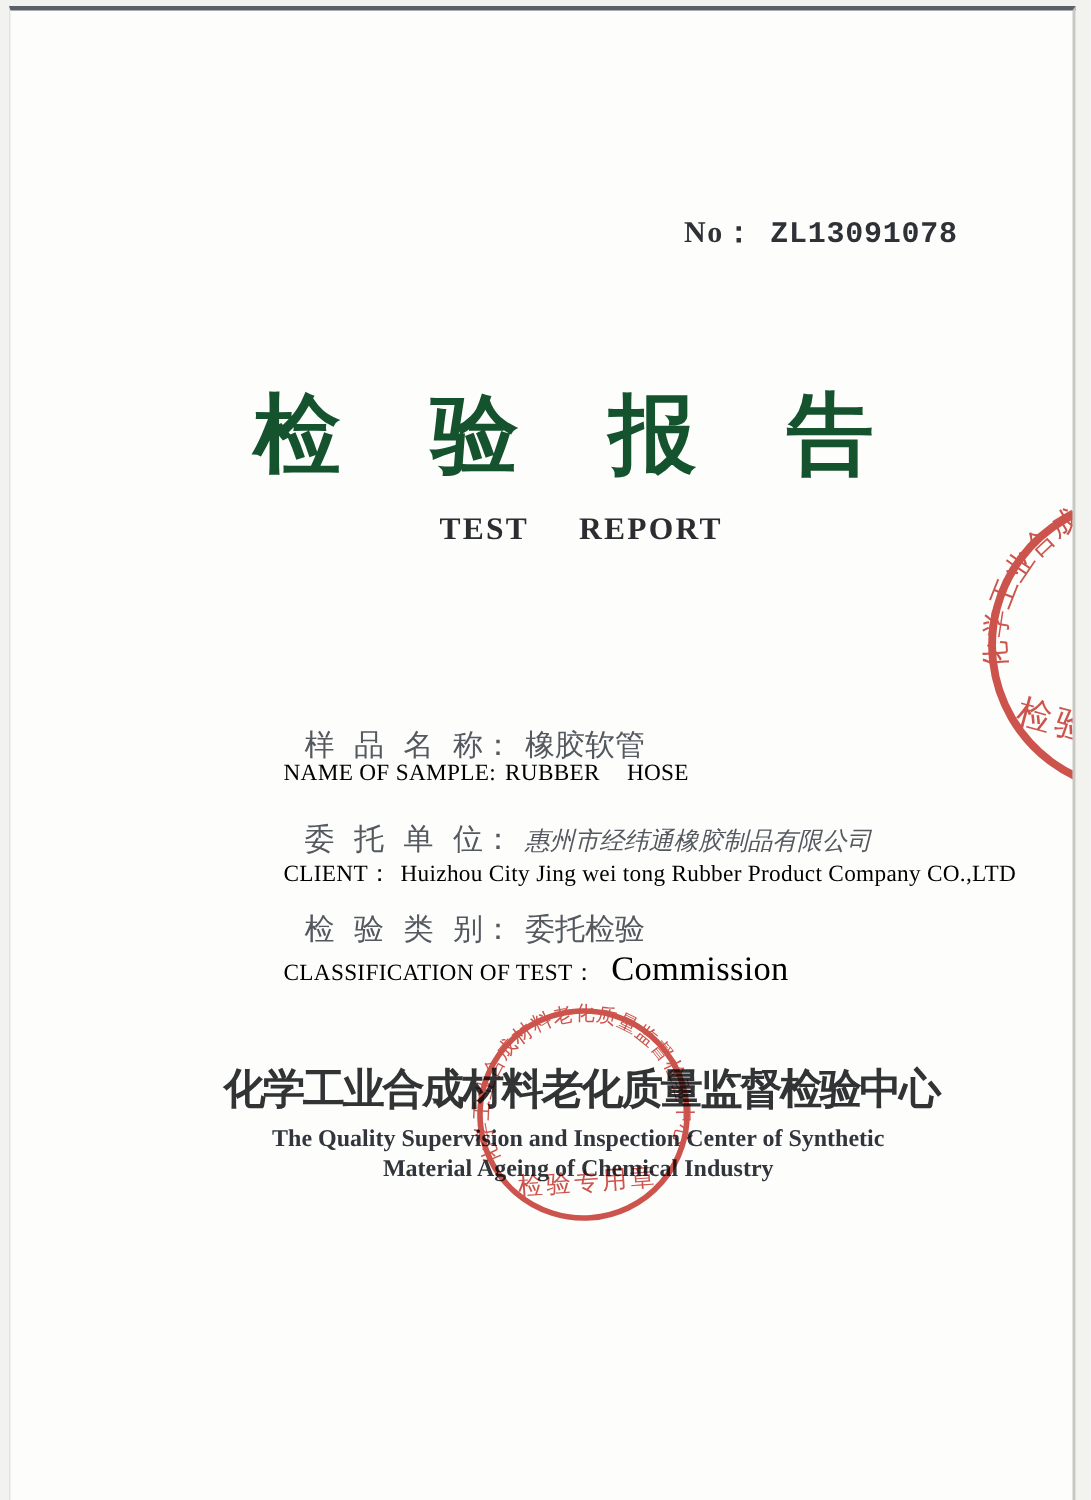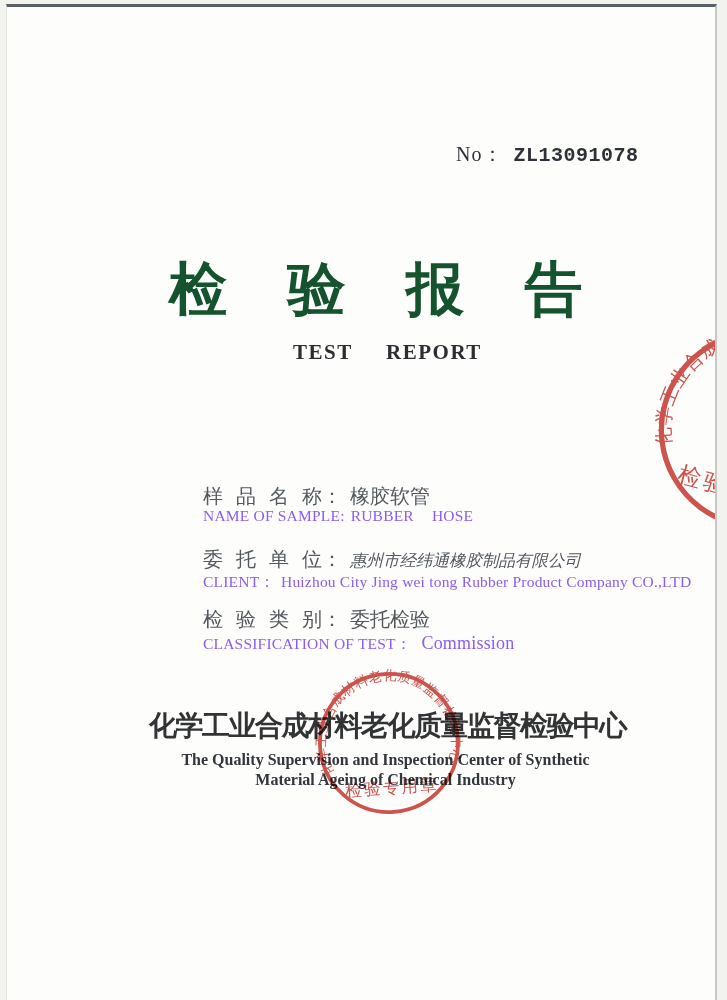--- a/index.html
+++ b/index.html
@@ -13,34 +13,34 @@
     position:absolute;left:6px;top:4px;width:708px;height:996px;
     background:#fdfdfc;
     border-top:3px solid #596067;
     border-left:1px solid #e3e3e0;
     border-right:2px solid #c7c7c4;
     overflow:hidden;
   }
   .abs{position:absolute;white-space:nowrap;}
   
   .no-line{left:449px;top:134px;font-size:20px;color:#2e3237;}
-  .no-line .no-prefix{font-weight:400;letter-spacing:1px;}
+  .no-line .no-prefix{font-weight:700;letter-spacing:1px;}
   .no-line .no-value{font-weight:700;margin-left:10px;letter-spacing:0.5px;font-family:Liberation Mono, monospace;}
   
   .title-cn{left:162px;top:244px;font-size:58px;font-weight:700;color:#14532d;word-spacing:46px;}
   .title-en{left:286px;top:333px;font-size:21px;font-weight:700;color:#2b2d30;word-spacing:27px;letter-spacing:1.5px;}
   
   .f-cn{left:196px;font-size:20px;color:#54595f;}
   .f-cn .lab{word-spacing:8px;}
   .f-cn .val{margin-left:8px;}
   .f-cn .val-small{font-size:16.5px;font-style:italic;}
-  .f-en{left:196px;font-size:15.5px;color:#8b5cf6;letter-spacing:0.2px;}
+  .f-en{left:182px;font-size:15.5px;color:#000000;letter-spacing:0.2px;}
   .f-en .val{margin-left:6px;}
   .f-en .val-wide{word-spacing:14px;}
-  .f-en .val-big{font-size:18px;margin-left:10px;}
+  .f-en .val-big{font-size:23px;margin-left:10px;}
   .f1-cn{top:476px;} .f1-en{top:500px;}
   .f2-cn{top:539px;} .f2-en{top:565px;}
   .f3-cn{top:599px;text-align:right;} .f3-en{top:626px;}
   
   .org-cn{left:142px;top:700px;font-size:28px;font-weight:600;letter-spacing:-1.5px;color:#323335;}
   .org-en{left:24px;width:709px;text-align:center;font-size:16px;font-weight:700;color:#32363c;white-space:nowrap;}
   .org-en1{top:744px;} .org-en2{top:764px;}
   
   .stamp{position:absolute;mix-blend-mode:multiply;opacity:0.85;}
   .stamp-main{left:307px;top:661px;width:150px;height:150px;transform:rotate(-4deg);}

